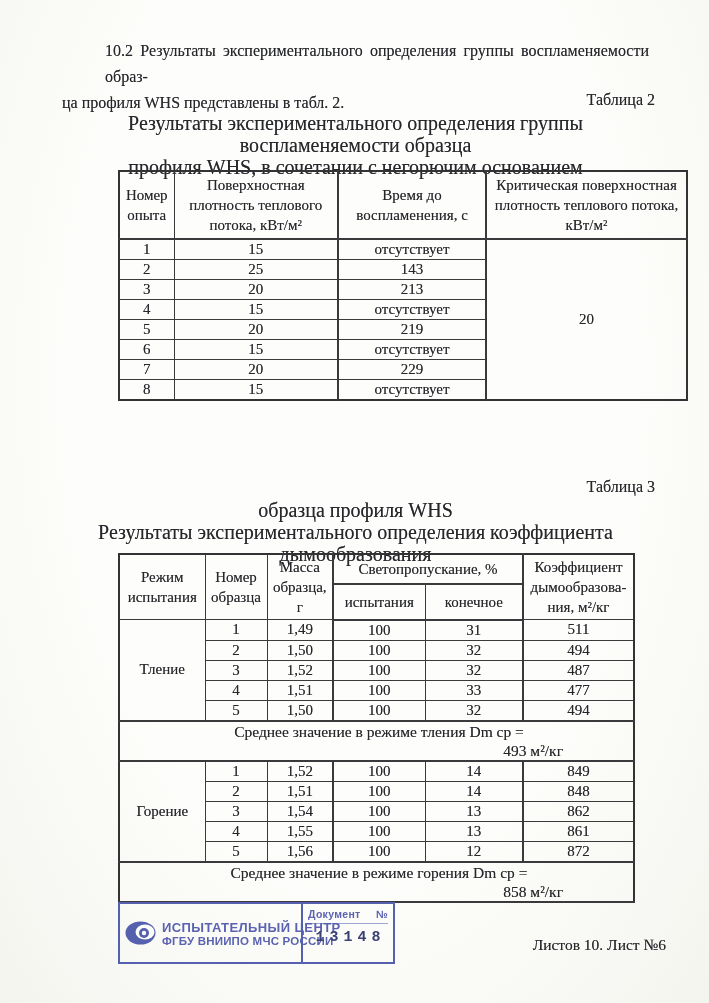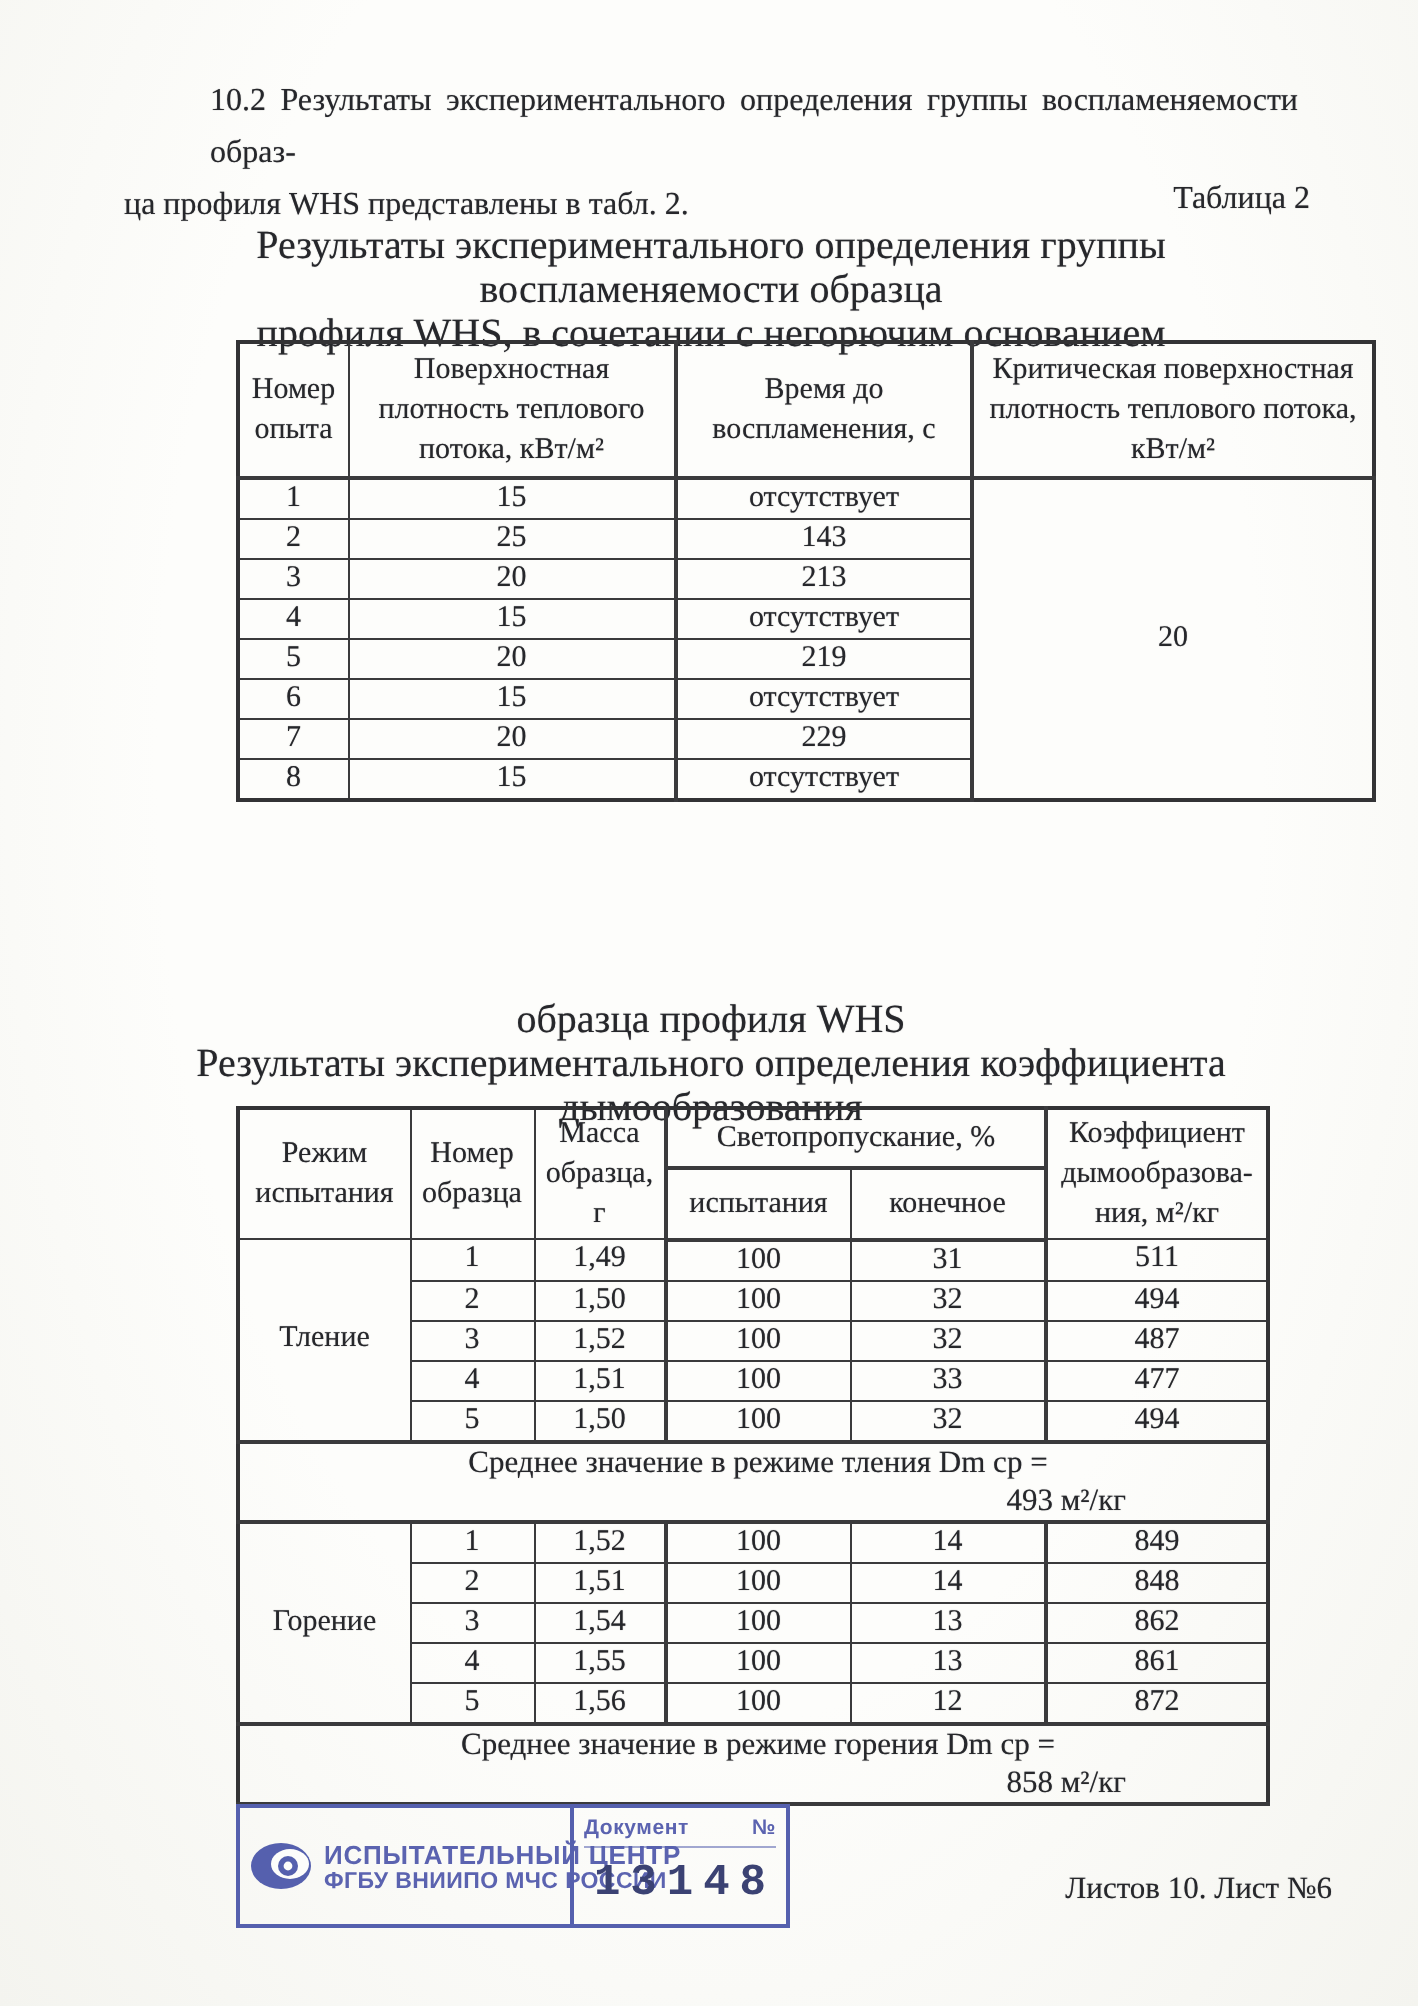--- a/index.html
+++ b/index.html
@@ -61,21 +61,21 @@
   }
   .stamp-left{flex:1;display:flex;align-items:center;padding:0 3px 0 4px;min-width:0;}
   .stamp-logo{flex:0 0 36px;height:28px;margin-right:2px;}
   .stamp-text{flex:1;min-width:0;}
   .stamp-line1{font-size:13px;font-weight:700;letter-spacing:.4px;text-align:justify;text-align-last:justify;white-space:nowrap;}
   .stamp-line2{font-size:11.5px;font-weight:700;letter-spacing:.2px;text-align:center;white-space:nowrap;}
   .stamp-right{flex:0 0 80px;border-left:2px solid #5560ae;padding:4px 5px 2px;display:flex;flex-direction:column;}
   .doc-row{font-size:10.5px;font-weight:700;letter-spacing:.3px;text-align:justify;text-align-last:justify;
            border-bottom:1px solid rgba(85,96,174,.55);padding-bottom:3px;}
   .doc-number{margin-top:5px;text-align:center;font-family:"Liberation Mono","DejaVu Sans Mono",monospace;
-              font-size:22px;font-weight:700;letter-spacing:5px;color:#3b4273;text-indent:5px;}
+              font-size:15px;font-weight:700;letter-spacing:5px;color:#3b4273;text-indent:5px;}
 
   
   .footer{position:absolute;top:936px;right:43px;font-size:15.5px;}
 </style>
 </head>
 <body>
 
 <div class="page">
 
   <div class="para doc-text" id="para-102">
@@ -141,20 +141,21 @@
     </tr>
     <tr class="r">
       <td>8</td>
       <td>15</td>
       <td class="thickL">отсутствует</td>
     </tr>
   </tbody>
     </table>
 
 
+  <div class="table-label doc-text" id="label-t3">Таблица 3</div>
   <div class="caption doc-text" id="caption-t3">
     <div>образца профиля WHS</div>
     <div>Результаты экспериментального определения коэффициента дымообразования</div>
   </div>
 
   <table id="table3" class="doc-text">
     <colgroup>
         <col style="width:86px">
         <col style="width:62px">
         <col style="width:66px">

